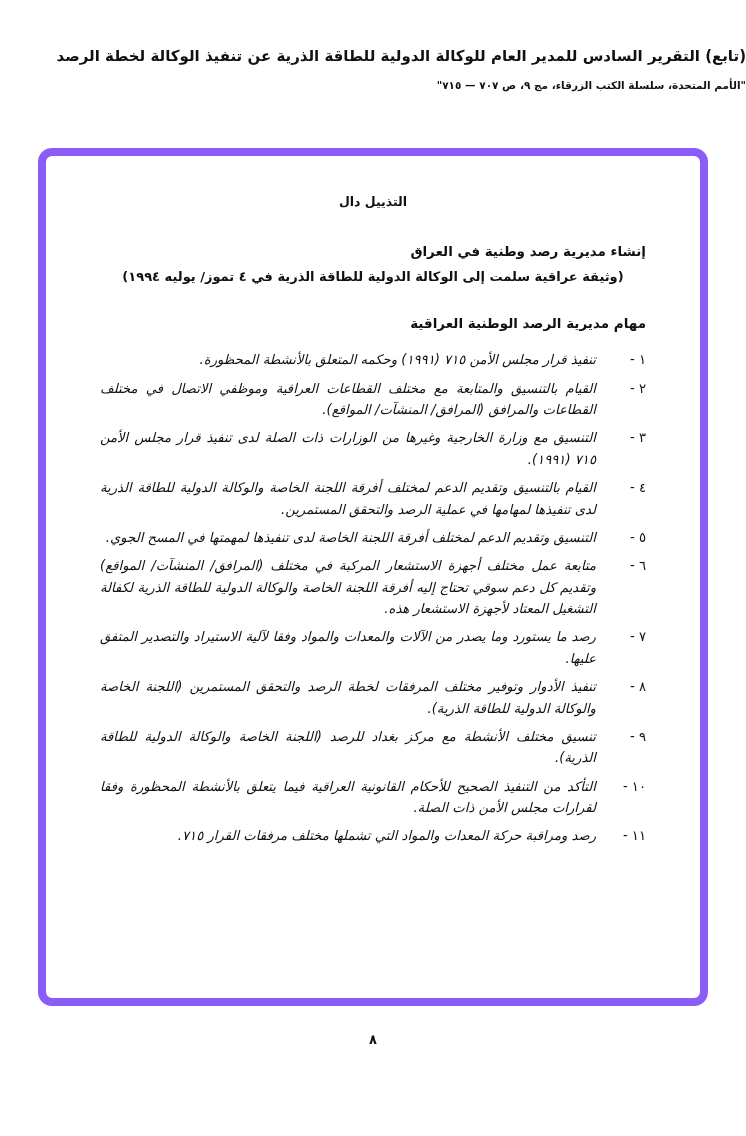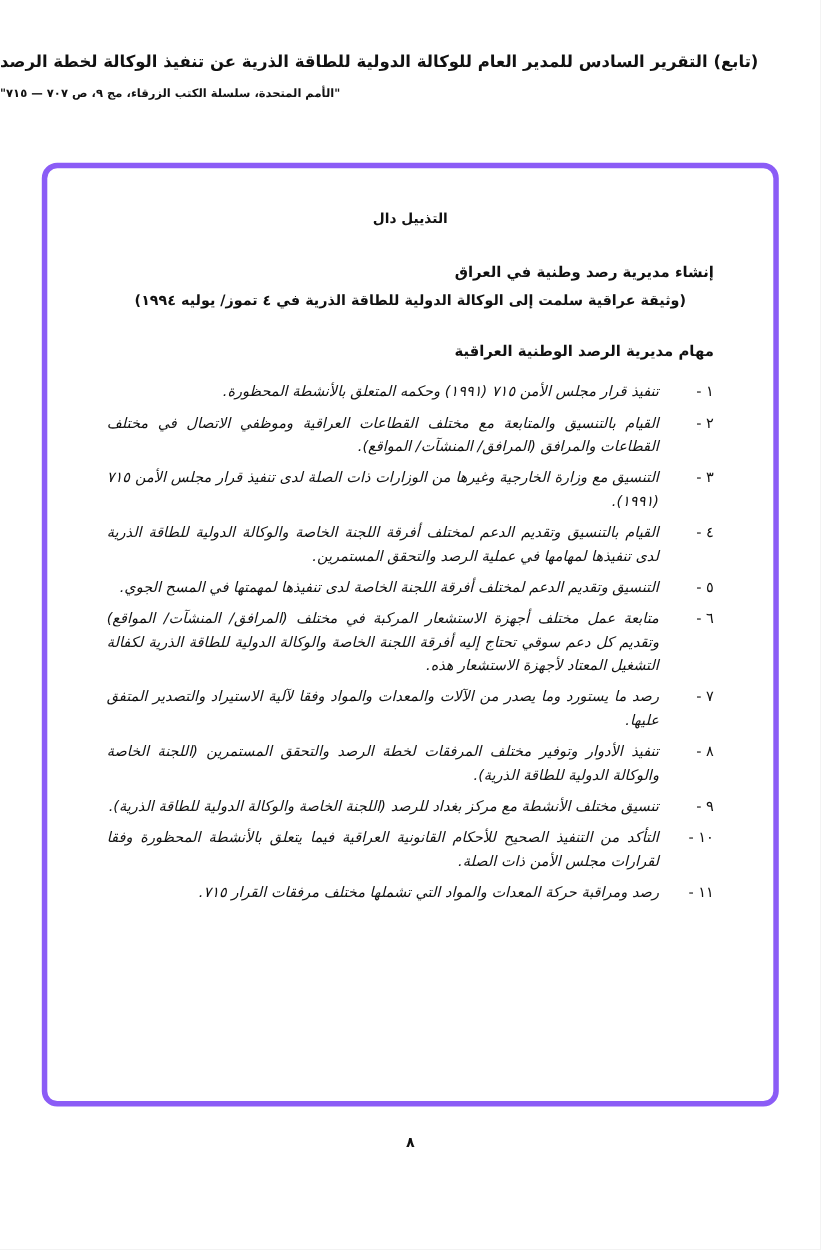--- a/index.html
+++ b/index.html
@@ -9,39 +9,39 @@
     width:746px; height:1136px;
     margin:0 auto;
     background:#ffffff;
     font-family:"DejaVu Sans", sans-serif;
     color:#111;
     overflow:hidden;
   }
   
   .header {
     position:absolute; top:42px; left:0; right:0;
-    direction:rtl; text-align:left;
+    direction:rtl; text-align:right;
   }
   .header-line {
     font-weight:bold;
     font-size:15px;
     line-height:1.9;
   }
   .header-source {
     margin-top:8px;
     font-weight:bold;
     font-size:10.5px;
     letter-spacing:0.2px;
   }
   
   .green-box {
     position:absolute;
     top:148px; left:38px;
     width:670px; height:858px;
-    border:5px solid #8b5cf6;
+    border:8px solid #8b5cf6;
     border-radius:14px;
     background:#ffffff;
   }
   .box-inner {
     direction:rtl;
     padding:38px 54px 0 54px;
   }
   .appendix-title {
     text-align:center;
     font-weight:bold;

